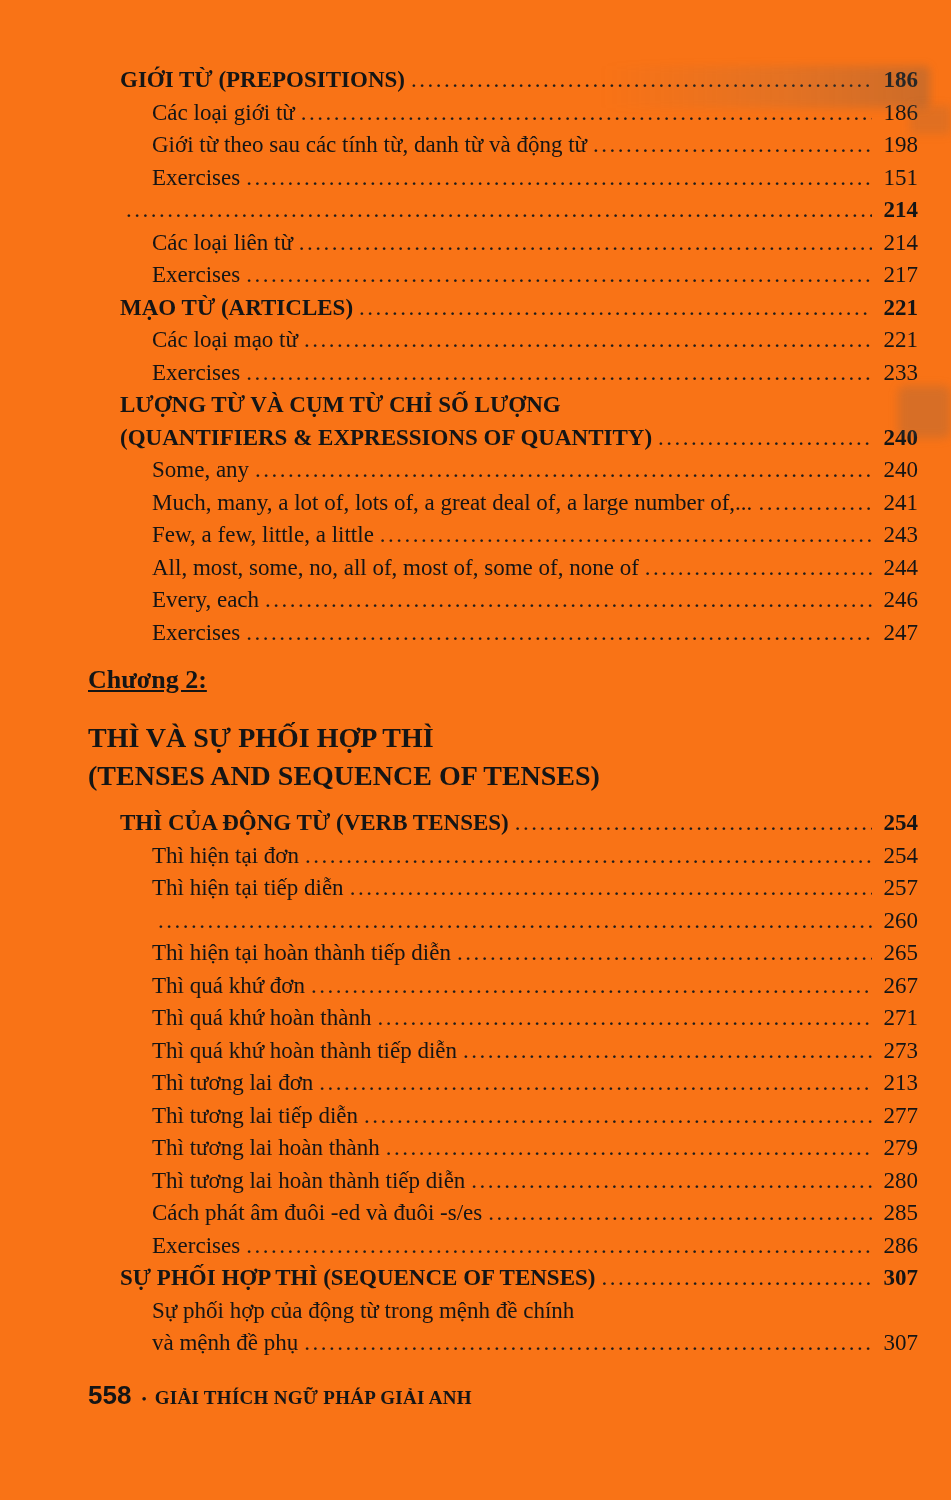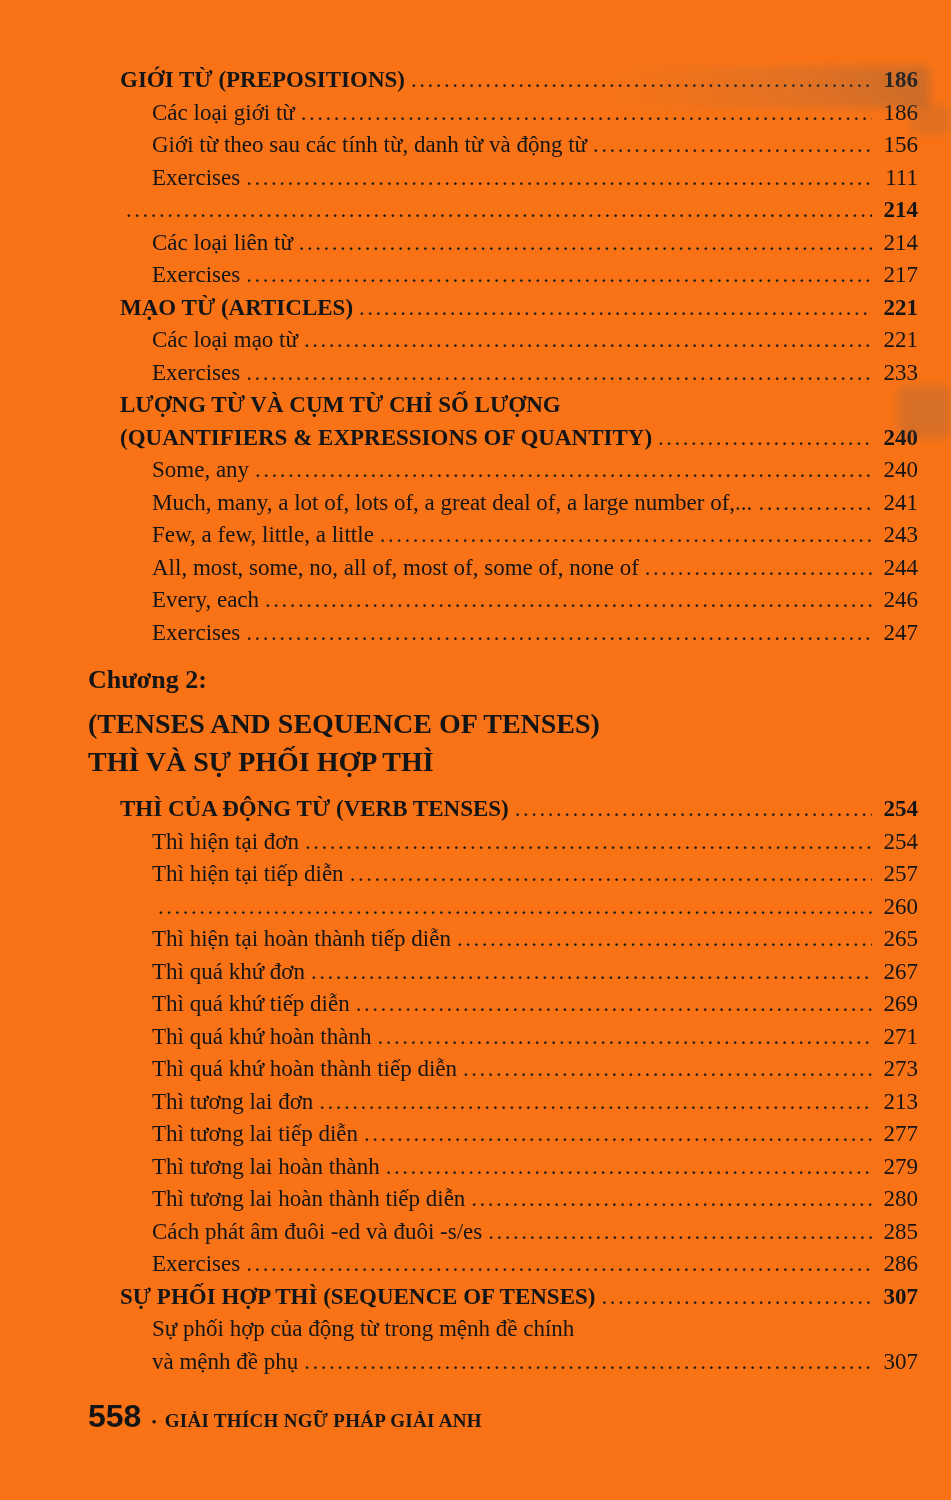--- a/index.html
+++ b/index.html
@@ -37,28 +37,29 @@
   }
   .toc-dots::after {
     content: "...........................................................................................................................................................................................................";
   }
   .toc-page { flex: 0 0 auto; min-width: 44px; text-align: right; }
   .no-leader .toc-dots { visibility: hidden; }
 
   .chapter { margin: 16px 0 12px 0; }
   .chapter-label {
     font-size: 26px; font-weight: bold;
-    margin-bottom: 10px;
+    text-decoration: underline;
+    margin-bottom: 24px;
   }
   .chapter-title { font-size: 28px; font-weight: bold; line-height: 38px; }
 
   .footer { display: flex; align-items: baseline; margin-top: 20px; }
   .footer-num {
     font-family: "Liberation Sans", "DejaVu Sans", sans-serif;
-    font-weight: bold; font-size: 32px;
+    font-weight: bold; font-size: 26px;
   }
   .footer-bullet { font-size: 15px; margin: 0 8px 0 10px; }
   .footer-title { font-size: 19px; font-weight: bold; letter-spacing: 0.3px; }
 
   .artifact { position: absolute; pointer-events: none; }
   #artifact-1 {
     left: 600px; top: 66px; width: 330px; height: 42px;
     background: linear-gradient(90deg, rgba(110,110,110,0) 0%, rgba(110,110,110,0.15) 55%, rgba(90,90,90,0.28) 100%);
     filter: blur(4px); border-radius: 6px;
   }
@@ -89,27 +90,27 @@
 
   <div class="toc-row level-2">
     <span class="toc-label">Các loại giới từ</span>
     <span class="toc-dots"></span>
     <span class="toc-page">186</span>
   </div>
 
   <div class="toc-row level-2">
     <span class="toc-label">Giới từ theo sau các tính từ, danh từ và động từ</span>
     <span class="toc-dots"></span>
-    <span class="toc-page">156</span>
-  </div>
-
-  <div class="toc-row level-2">
-    <span class="toc-label">Exercises</span>
-    <span class="toc-dots"></span>
-    <span class="toc-page">111</span>
+    <span class="toc-page">198</span>
+  </div>
+
+  <div class="toc-row level-2">
+    <span class="toc-label">Exercises</span>
+    <span class="toc-dots"></span>
+    <span class="toc-page">151</span>
   </div>
 
   <div class="toc-row level-1 bold">
     <span class="toc-dots"></span>
     <span class="toc-page">214</span>
   </div>
 
   <div class="toc-row level-2">
     <span class="toc-label">Các loại liên từ</span>
     <span class="toc-dots"></span>
@@ -184,22 +185,22 @@
 
   <div class="toc-row level-2">
     <span class="toc-label">Exercises</span>
     <span class="toc-dots"></span>
     <span class="toc-page">247</span>
   </div>
 </div>
 
     <div class="chapter">
       <div class="chapter-label">Chương 2:</div>
+      <div class="chapter-title">THÌ VÀ SỰ PHỐI HỢP THÌ</div>
       <div class="chapter-title">(TENSES AND SEQUENCE OF TENSES)</div>
-      <div class="chapter-title">THÌ VÀ SỰ PHỐI HỢP THÌ</div>
     </div>
 
     <div>
   <div class="toc-row level-1 bold">
     <span class="toc-label">THÌ CỦA ĐỘNG TỪ (VERB TENSES)</span>
     <span class="toc-dots"></span>
     <span class="toc-page">254</span>
   </div>
 
   <div class="toc-row level-2">
@@ -224,25 +225,20 @@
     <span class="toc-dots"></span>
     <span class="toc-page">265</span>
   </div>
 
   <div class="toc-row level-2">
     <span class="toc-label">Thì quá khứ đơn</span>
     <span class="toc-dots"></span>
     <span class="toc-page">267</span>
   </div>
 
-  <div class="toc-row level-2">
-    <span class="toc-label">Thì quá khứ tiếp diễn</span>
-    <span class="toc-dots"></span>
-    <span class="toc-page">269</span>
-  </div>
 
   <div class="toc-row level-2">
     <span class="toc-label">Thì quá khứ hoàn thành</span>
     <span class="toc-dots"></span>
     <span class="toc-page">271</span>
   </div>
 
   <div class="toc-row level-2">
     <span class="toc-label">Thì quá khứ hoàn thành tiếp diễn</span>
     <span class="toc-dots"></span>

